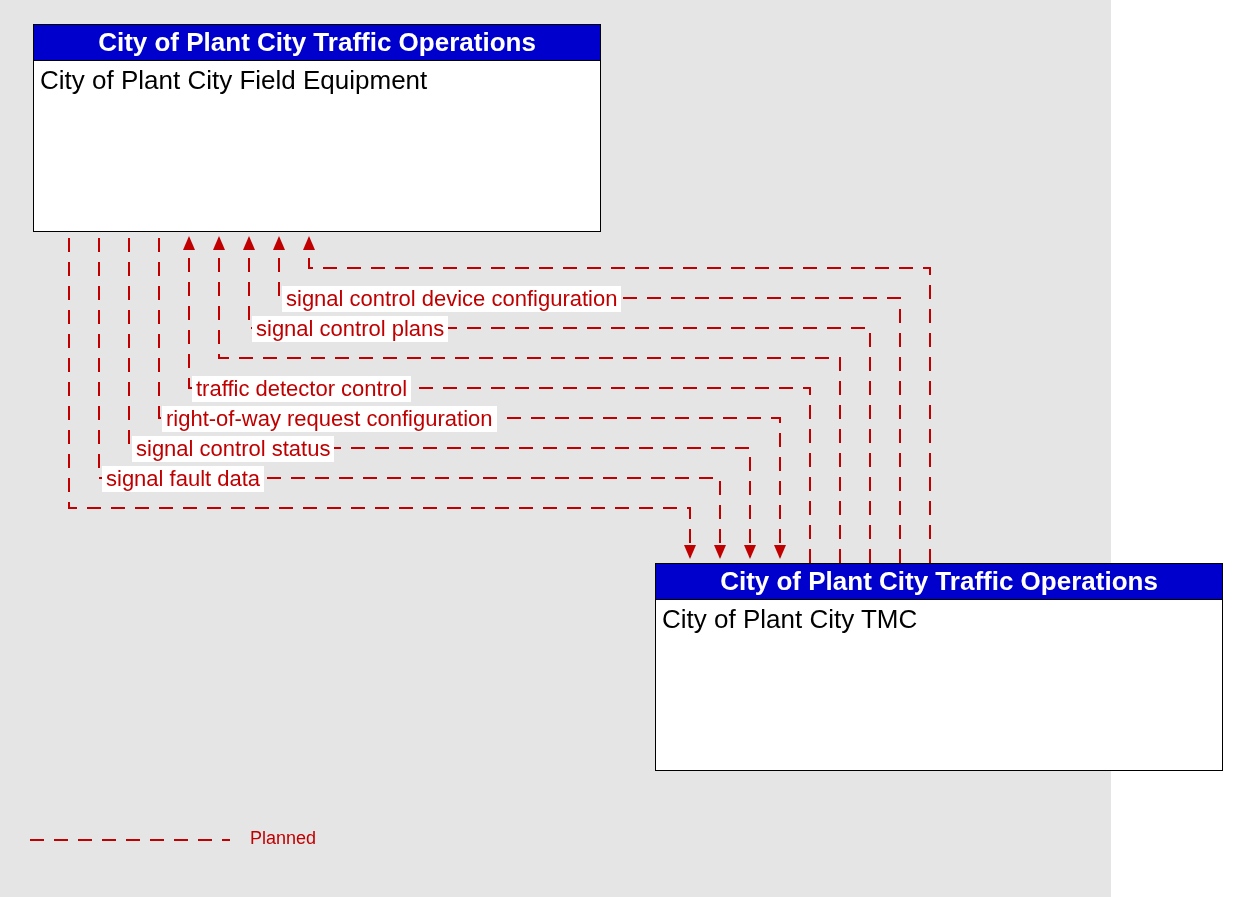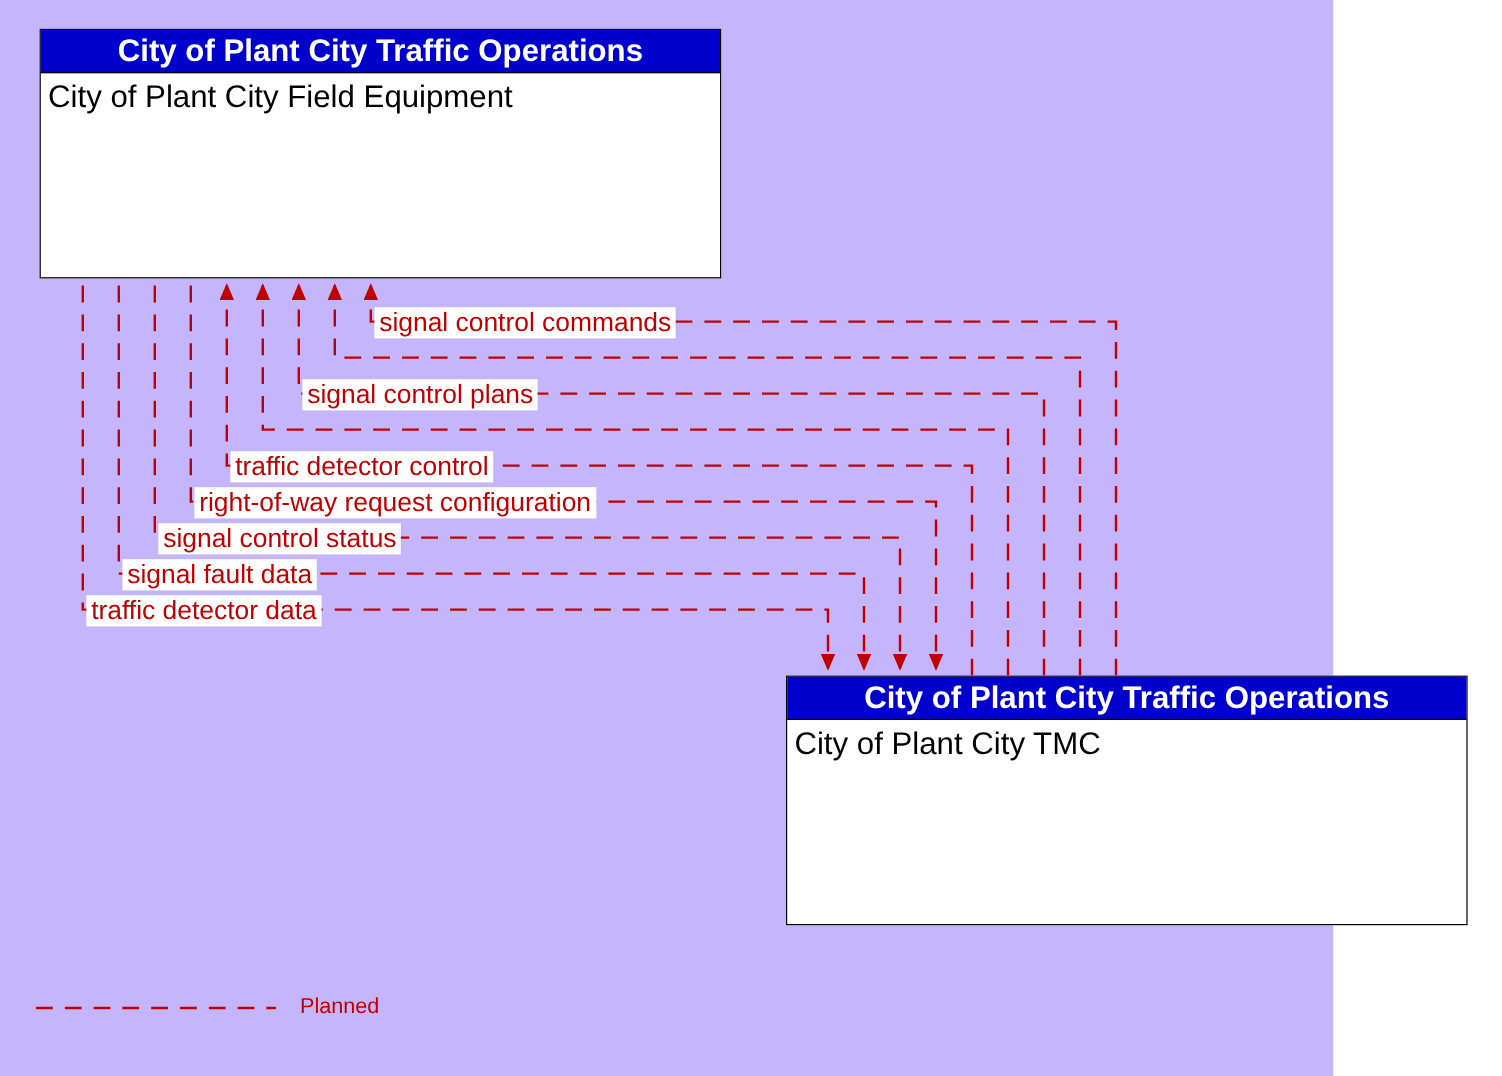--- a/index.html
+++ b/index.html
@@ -5,21 +5,21 @@
   html, body {
     margin: 0;
     padding: 0;
     background: #ffffff;
     font-family: Arial, Helvetica, sans-serif;
   }
   .canvas {
     position: relative;
     width: 1111px;
     height: 897px;
-    background: #c4b5fd;
+    background: #e5e5e5;
   }
   .node {
     position: absolute;
     border: 1.5px solid #000;
     background: #ffffff;
     box-sizing: border-box;
   }
   .node-header {
     background: #0000cc;
     color: #ffffff;
@@ -90,24 +90,23 @@
   <div class="node" style="left:33px; top:24px; width:568px; height:208px;">
     <div class="node-header">City of Plant City Traffic Operations</div>
     <div class="node-body">City of Plant City Field Equipment</div>
   </div>
 
   <div class="node" style="left:655px; top:563px; width:568px; height:208px;">
     <div class="node-header">City of Plant City Traffic Operations</div>
     <div class="node-body">City of Plant City TMC</div>
   </div>
 
-  <span class="flow-label" style="left:312px; top:256px;">signal control commands</span>
+  <span class="flow-label" style="left:282px; top:286px;">signal control device configuration</span>
   <span class="flow-label" style="left:252px; top:316px;">signal control plans</span>
   <span class="flow-label" style="left:192px; top:376px;">traffic detector control</span>
 
   <span class="flow-label" style="left:162px; top:406px;">right-of-way request configuration</span>
   <span class="flow-label" style="left:132px; top:436px;">signal control status</span>
   <span class="flow-label" style="left:102px; top:466px;text-align:right;">signal fault data</span>
-  <span class="flow-label" style="left:72px; top:496px;">traffic detector data</span>
 
   <span class="legend-text" style="left:250px; top:828px;">Planned</span>
 
 </div>
 
 </body></html>

